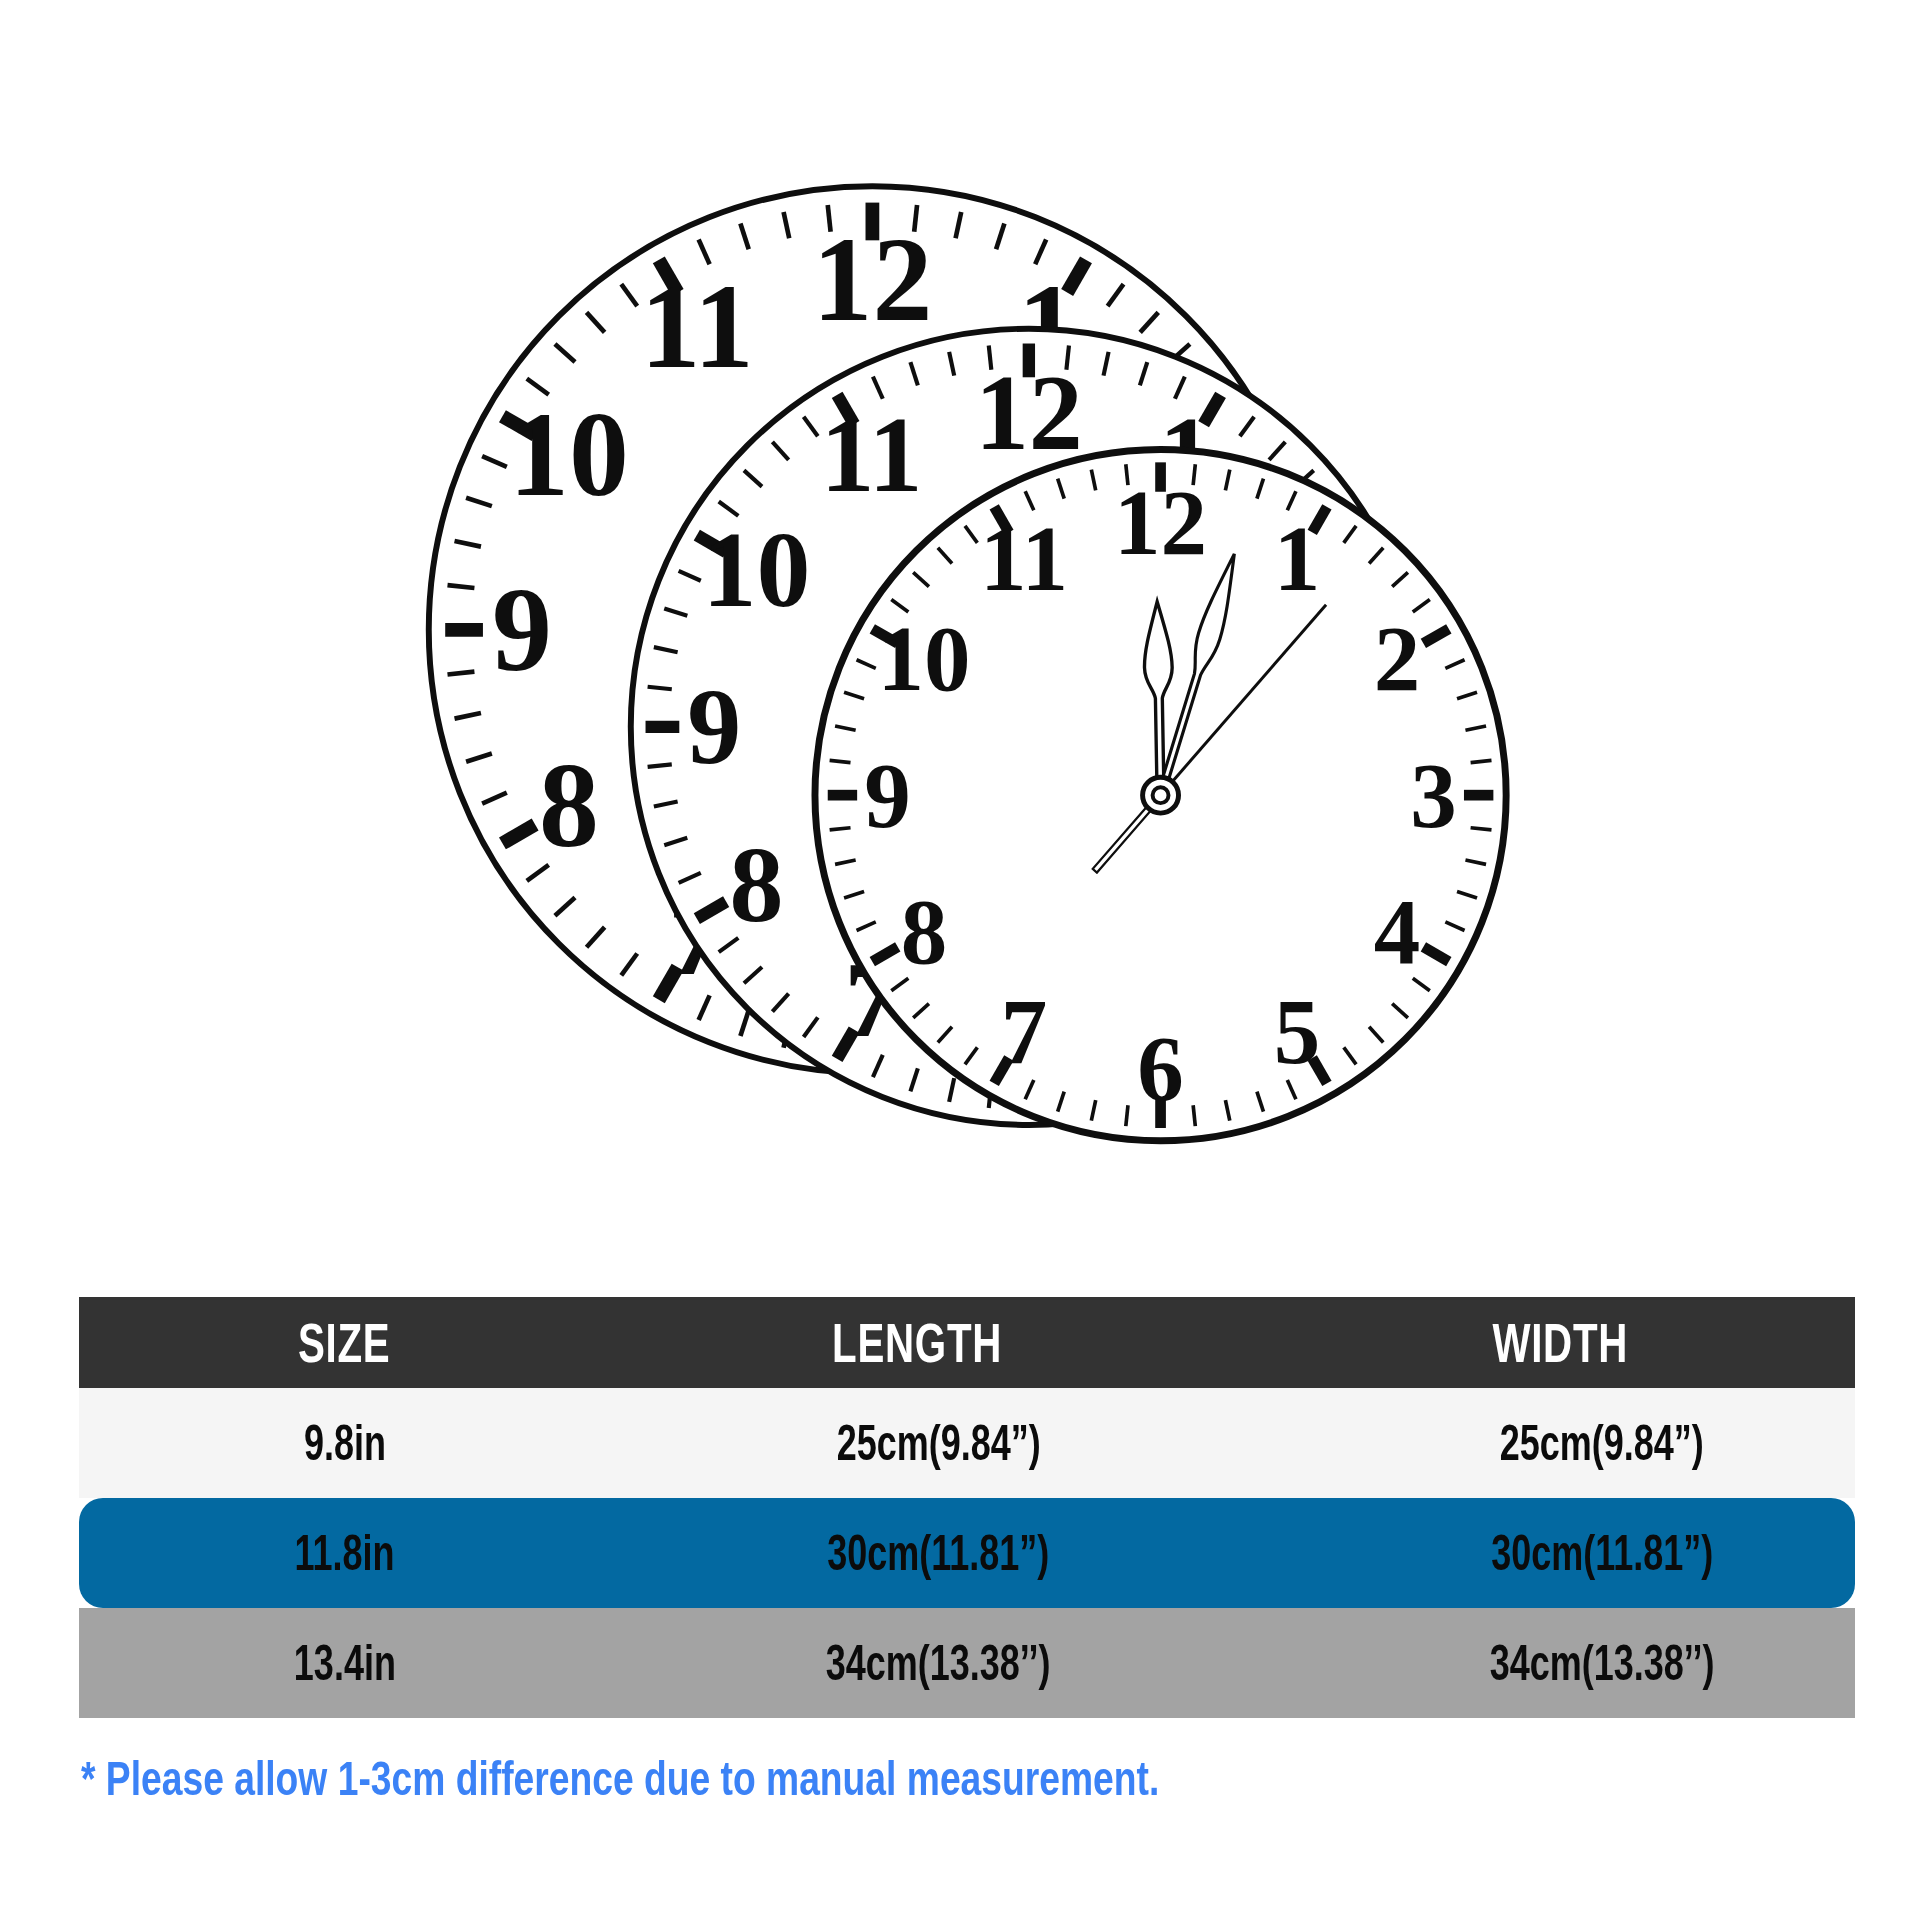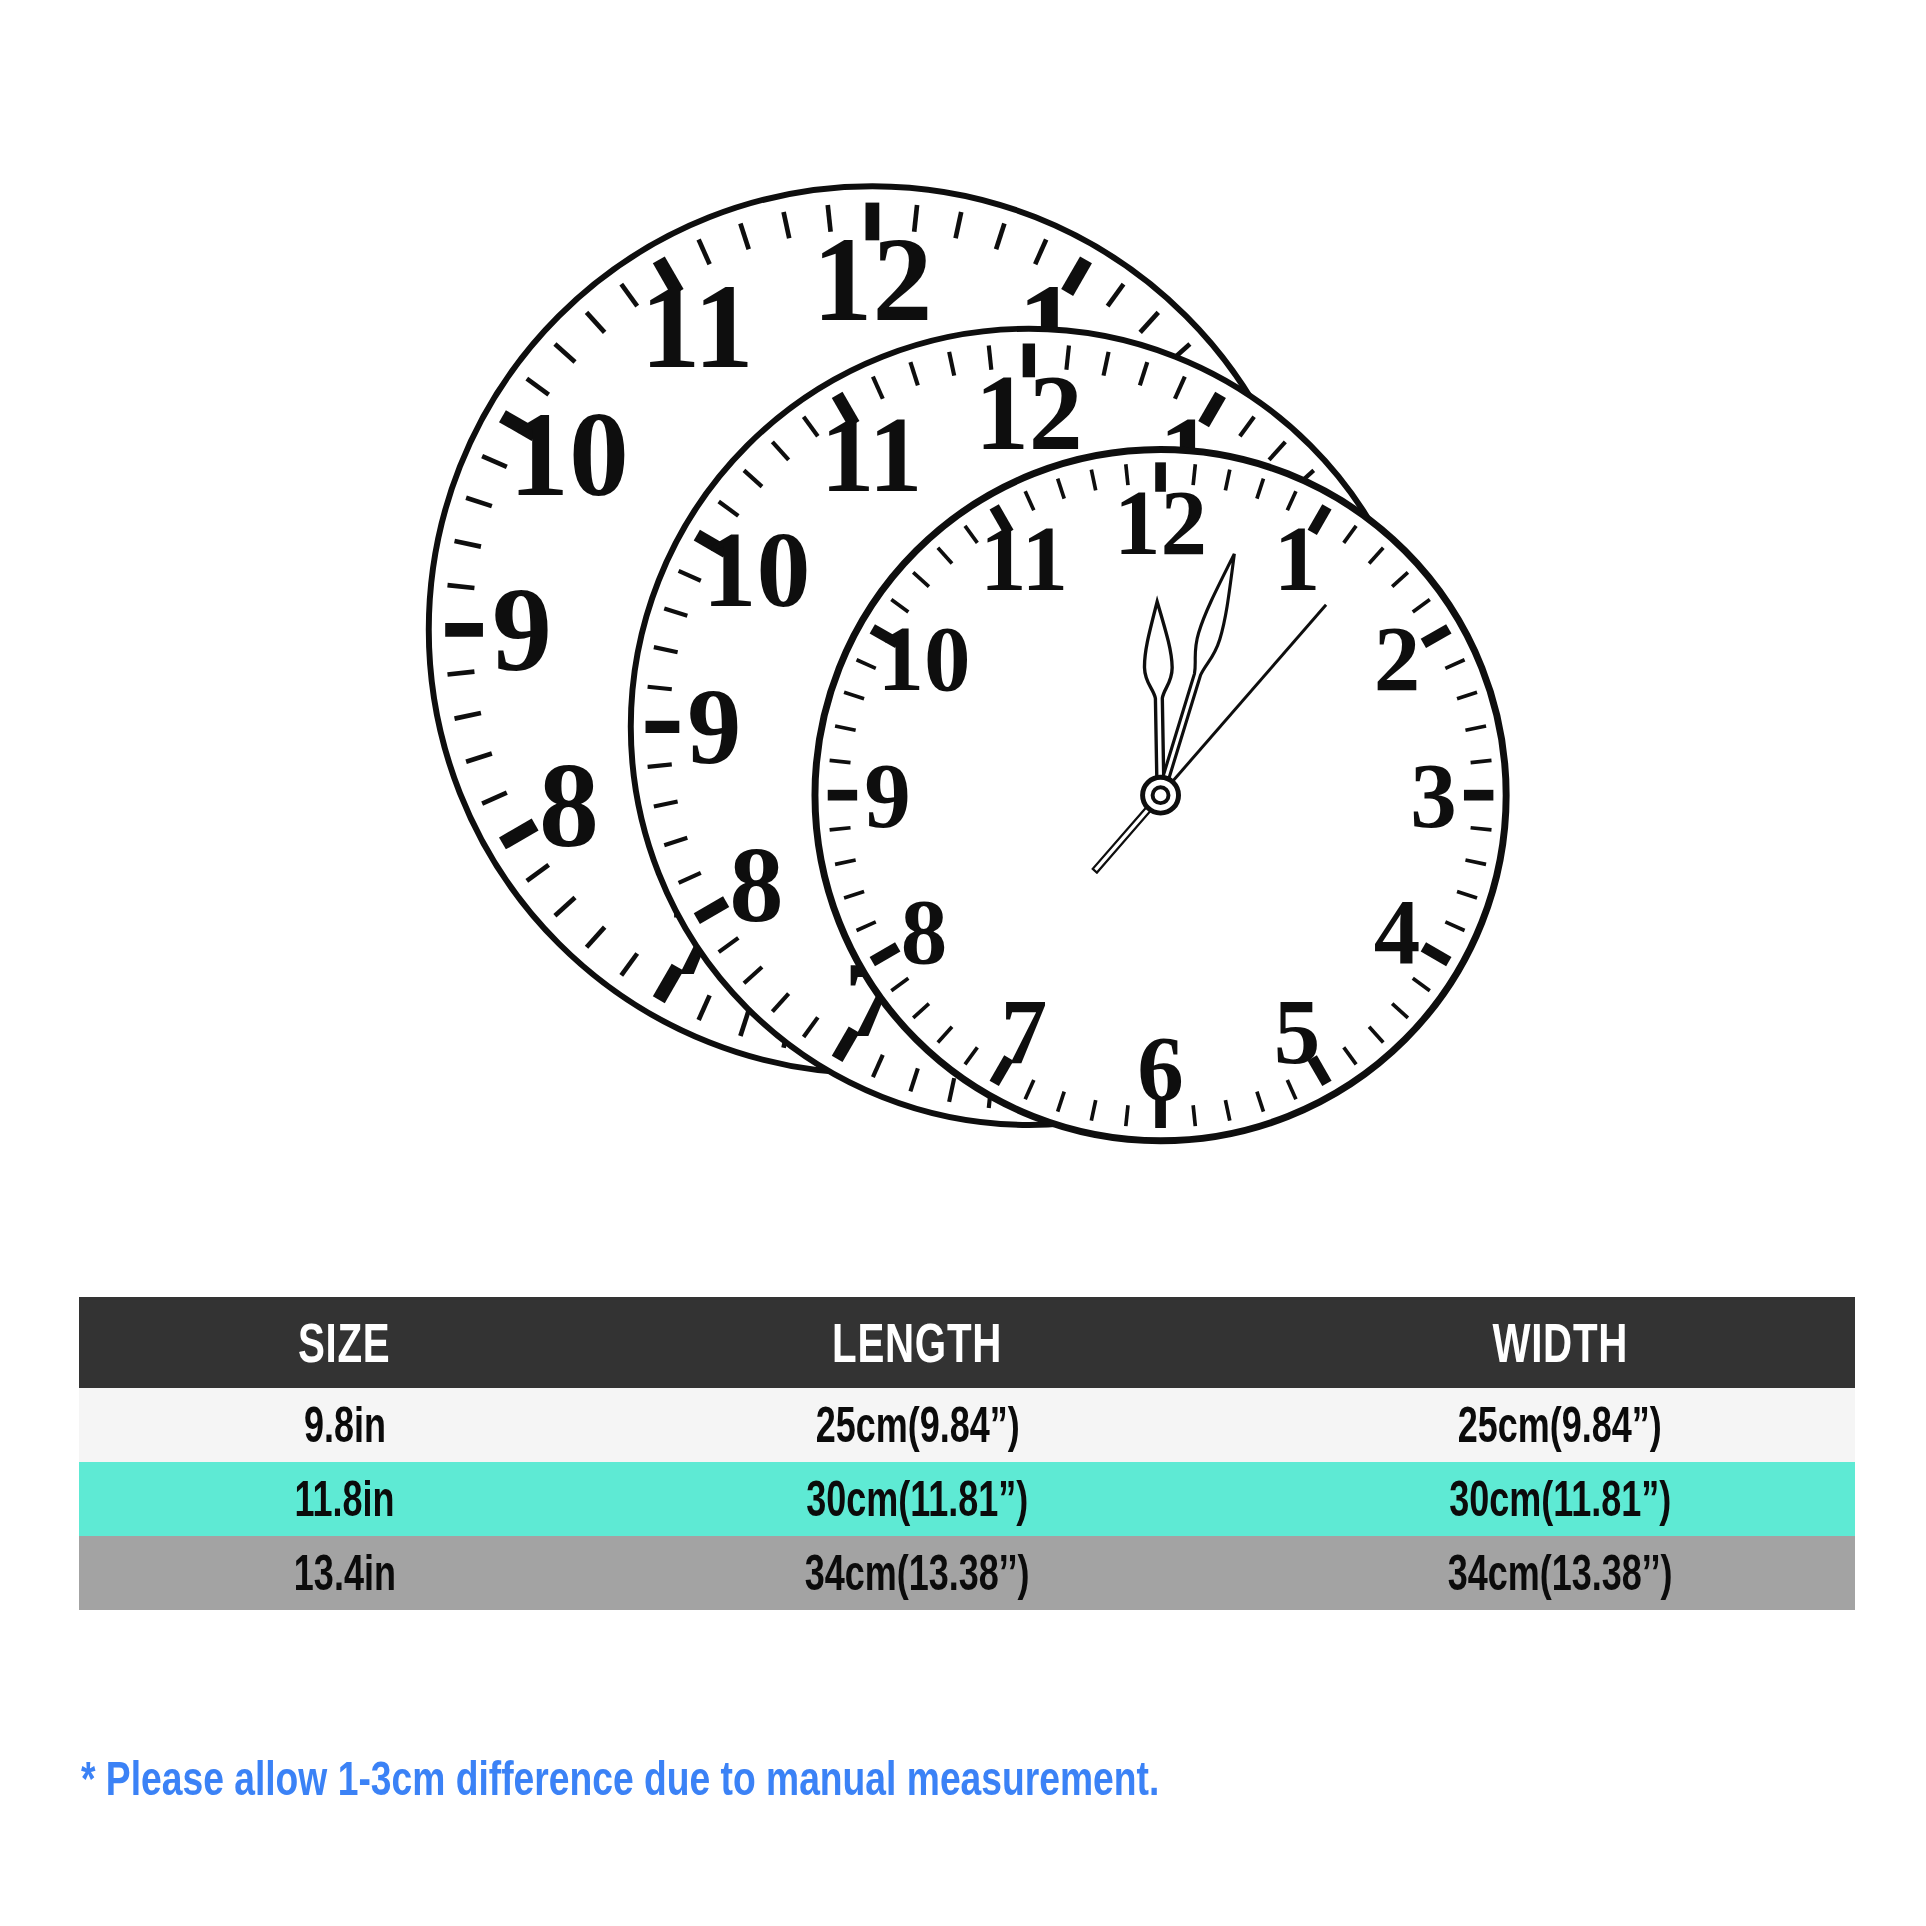--- a/index.html
+++ b/index.html
@@ -5,21 +5,21 @@
   html,body{margin:0;padding:0;background:#fff;}
   .page{position:relative;width:1927px;height:1927px;background:#ffffff;overflow:hidden;
         font-family:"Liberation Sans",sans-serif;}
   svg.clocks{position:absolute;left:0;top:0;}
   svg.clocks text{font-family:"Liberation Serif",serif;font-weight:700;fill:#0e0e0e;}
 
   
   .sizetable{position:absolute;left:79px;top:1297px;width:1776px;}
   .trow{display:grid;grid-template-columns:26% 40% 34%;align-items:center;padding-left:40px;}
   .thead{height:91px;}
-  .tbody-row{height:74px;}
+  .tbody-row{height:110px;gap:21px;}
   .tc{text-align:center;overflow:visible;}
   .cnd{display:inline-block;transform:scaleX(0.72);transform-origin:50% 50%;white-space:nowrap;}
   .thead .tc{color:#ffffff;font-size:56px;font-weight:700;letter-spacing:1px;}
   .tbody-row .tc{color:#0b0b0b;font-size:50px;font-weight:700;}
 
   .footnote{position:absolute;left:81px;top:1750px;color:#3b82f6;
             font-size:49px;font-weight:700;}
   .footnote .cnd{transform:scaleX(0.76);transform-origin:0 50%;}
 </style>
 </head>
@@ -269,21 +269,21 @@
     <div class="trow thead" style="background-color: rgb(51, 51, 51);">
       <div class="tc"><span class="cnd">SIZE</span></div>
       <div class="tc"><span class="cnd">LENGTH</span></div>
       <div class="tc"><span class="cnd">WIDTH</span></div>
     </div>
     <div class="trow tbody-row" style="background-color: rgb(245, 245, 245);">
       <div class="tc"><span class="cnd">9.8in</span></div>
       <div class="tc"><span class="cnd">25cm(9.84”)</span></div>
       <div class="tc"><span class="cnd">25cm(9.84”)</span></div>
     </div>
-    <div class="trow tbody-row" style="background-color: #5eead4;">
+    <div class="trow tbody-row" style="background-color: #0369a1; border-radius: 24px;">
       <div class="tc"><span class="cnd">11.8in</span></div>
       <div class="tc"><span class="cnd">30cm(11.81”)</span></div>
       <div class="tc"><span class="cnd">30cm(11.81”)</span></div>
     </div>
     <div class="trow tbody-row" style="background-color: #a3a3a3;">
       <div class="tc"><span class="cnd">13.4in</span></div>
       <div class="tc"><span class="cnd">34cm(13.38’’)</span></div>
       <div class="tc"><span class="cnd">34cm(13.38’’)</span></div>
     </div>
   </div>

